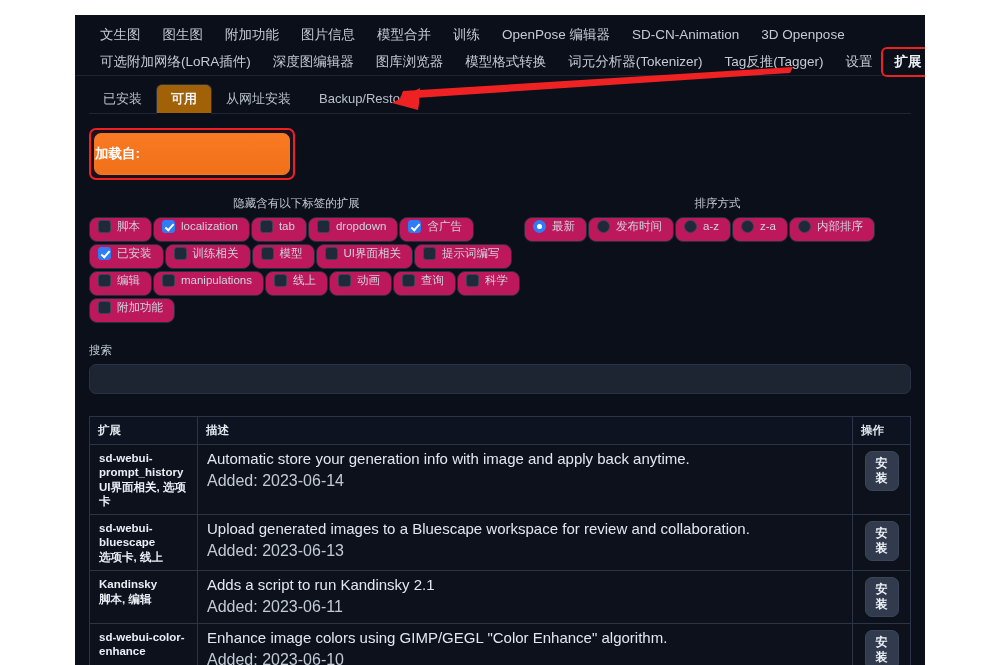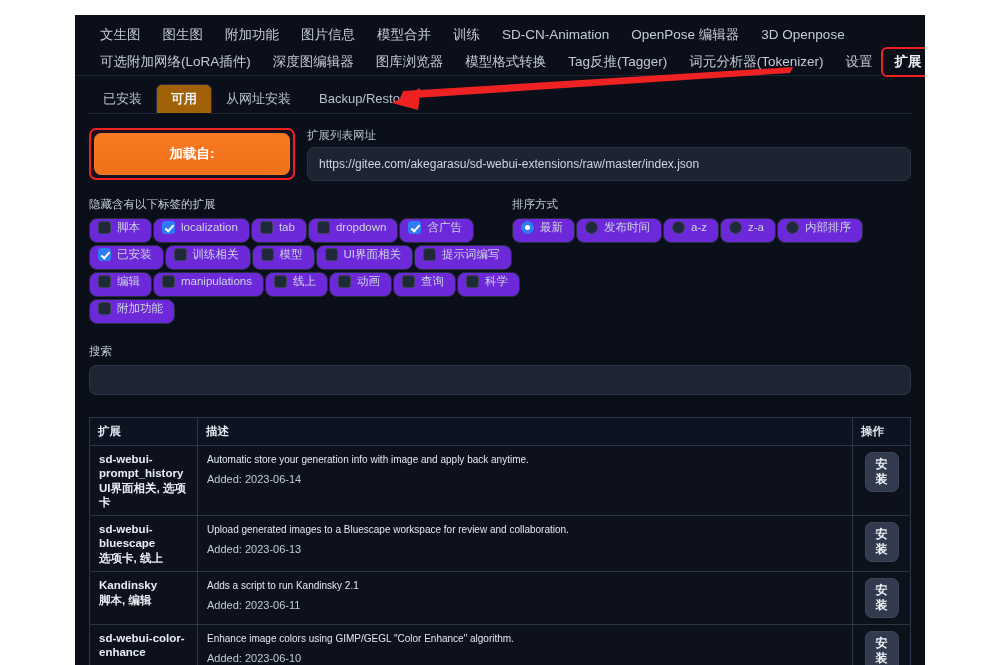--- a/index.html
+++ b/index.html
@@ -80,21 +80,21 @@
     background: #1a1020;
   }
   .load-btn {
     width: 196px; height: 42px;
     background: linear-gradient(180deg,#f97a23 0%, #f1701a 100%);
     border: 1px solid #f07a25;
     border-radius: 7px;
     color: #ffffff;
     font-size: 13.5px;
     font-weight: 700;
-    display: flex; align-items: center; justify-content: center;
+    display: flex; align-items: center; justify-content: flex-start;
     cursor: pointer;
   }
   .url-block { flex: 1; }
   .field-label {
     color: #b7bfcd;
     font-size: 11.5px;
     margin-bottom: 4px;
     display: block;
   }
   .text-input {
@@ -105,29 +105,29 @@
     color: #cfd6e2;
     font-size: 12px;
     padding: 9px 11px;
     height: 34px;
     line-height: 16px;
     outline: none;
     font-family: "Liberation Sans", sans-serif;
   }
 
   
-  .filters { display: flex; margin-top: 16px; gap: 8px; }
+  .filters { display: flex; margin-top: 16px; gap: 20px; text-align: center; }
   .filter-col-left { width: 415px; }
   .filter-col-right { flex: 1; }
   .group-label { color: #c3cad6; font-size: 11.5px; display:block; margin-bottom: 6px; }
   .pill-rows { display: flex; flex-direction: column; }
   .pill-row { display: flex; gap: 1px; margin-bottom: 2px; }
   .pill {
     display: flex; align-items: center; gap: 6px;
-    background: #6d28d9;
+    background: #be185d;
     border: 1px solid #262f40;
     border-radius: 8px;
     padding: 4px 11px 10px 8px;
     height: 25px;
     cursor: pointer;
     white-space: nowrap;
   }
   .pill-label { color: #cdd4e0; font-size: 11.5px; line-height: 15px; }
   .cb {
     width: 13px; height: 13px; border-radius: 3px;
@@ -195,22 +195,22 @@
     padding: 6px 9px;
     vertical-align: top;
     color: #dde3ec;
     font-size: 11.5px;
     margin-top: 16px;
   }
   .col-ext { width: 108px; }
   .col-act { width: 58px; }
   .ext-name { font-weight: 700; color: #e9eef5; font-size: 11.5px; line-height: 14px; }
   .ext-tags { font-weight: 700; color: #e9eef5; font-size: 11.5px; line-height: 14px; margin-top: 1px; }
-  .desc-text { color: #e2e7ef; font-size: 10px; line-height: 15px; }
-  .added-text { color: #c3cad6; font-size: 11px; margin-top: 6px; }
+  .desc-text { color: #e2e7ef; font-size: 15px; line-height: 15px; }
+  .added-text { color: #c3cad6; font-size: 16px; margin-top: 6px; }
   .act-cell { text-align: center; vertical-align: middle; }
   .install-btn {
     display: inline-flex; flex-direction: column; align-items: center; justify-content: center;
     width: 34px; min-height: 40px;
     background: #323b4d;
     border: 1px solid #3b4557;
     border-radius: 7px;
     color: #eef2f8;
     font-size: 12px;
     font-weight: 700;
@@ -230,54 +230,50 @@
   <div class="app-panel">
 
     <div class="topnav">
       <div class="nav-row" id="nav-row-1">
           <div class="nav-item"><span>文生图</span></div>
           <div class="nav-item"><span>图生图</span></div>
           <div class="nav-item"><span>附加功能</span></div>
           <div class="nav-item"><span>图片信息</span></div>
           <div class="nav-item"><span>模型合并</span></div>
           <div class="nav-item"><span>训练</span></div>
+          <div class="nav-item"><span>OpenPose 编辑器</span></div>
           <div class="nav-item"><span>SD-CN-Animation</span></div>
-          <div class="nav-item"><span>OpenPose 编辑器</span></div>
           <div class="nav-item"><span>3D Openpose</span></div>
         </div>
       <div class="nav-row" id="nav-row-2">
           <div class="nav-item"><span>可选附加网络(LoRA插件)</span></div>
           <div class="nav-item"><span>深度图编辑器</span></div>
           <div class="nav-item"><span>图库浏览器</span></div>
           <div class="nav-item"><span>模型格式转换</span></div>
+          <div class="nav-item"><span>词元分析器(Tokenizer)</span></div>
           <div class="nav-item"><span>Tag反推(Tagger)</span></div>
-          <div class="nav-item"><span>词元分析器(Tokenizer)</span></div>
           <div class="nav-item"><span>设置</span></div>
           <div class="nav-item selected boxed"><span>扩展</span></div>
         </div>
     </div>
 
     <div class="content">
 
       <div class="subtabs" id="subtabs">
           <div class="subtab"><span>已安装</span></div>
           <div class="subtab active"><span>可用</span></div>
           <div class="subtab"><span>从网址安装</span></div>
           <div class="subtab"><span>Backup/Restore</span></div>
         </div>
 
       <div class="load-row">
         <div class="load-btn-wrap">
           <div class="load-btn">
             <span>加载自:</span>
           </div>
-        </div>
-        <div class="url-block">
-          <span class="field-label">扩展列表网址</span>
-          <input class="text-input" type="text" value="https://gitee.com/akegarasu/sd-webui-extensions/raw/master/index.json" style="">
         </div>
       </div>
 
       <div class="filters">
         <div class="filter-col-left">
           <span class="group-label">隐藏含有以下标签的扩展</span>
           <div class="pill-rows" id="tag-rows">
               <div class="pill-row">
                 <div class="pill">
                   <span class="cb"></span>

